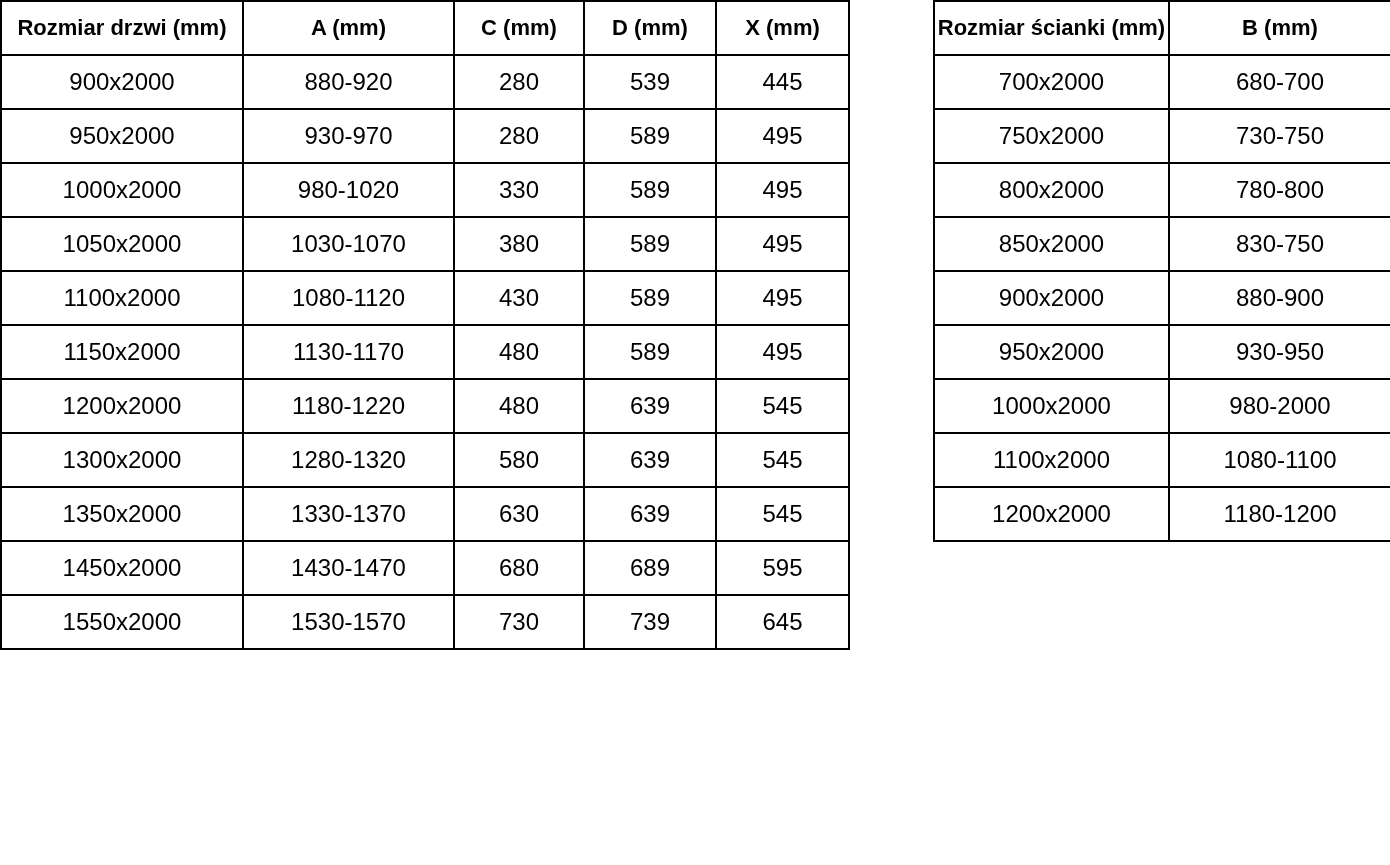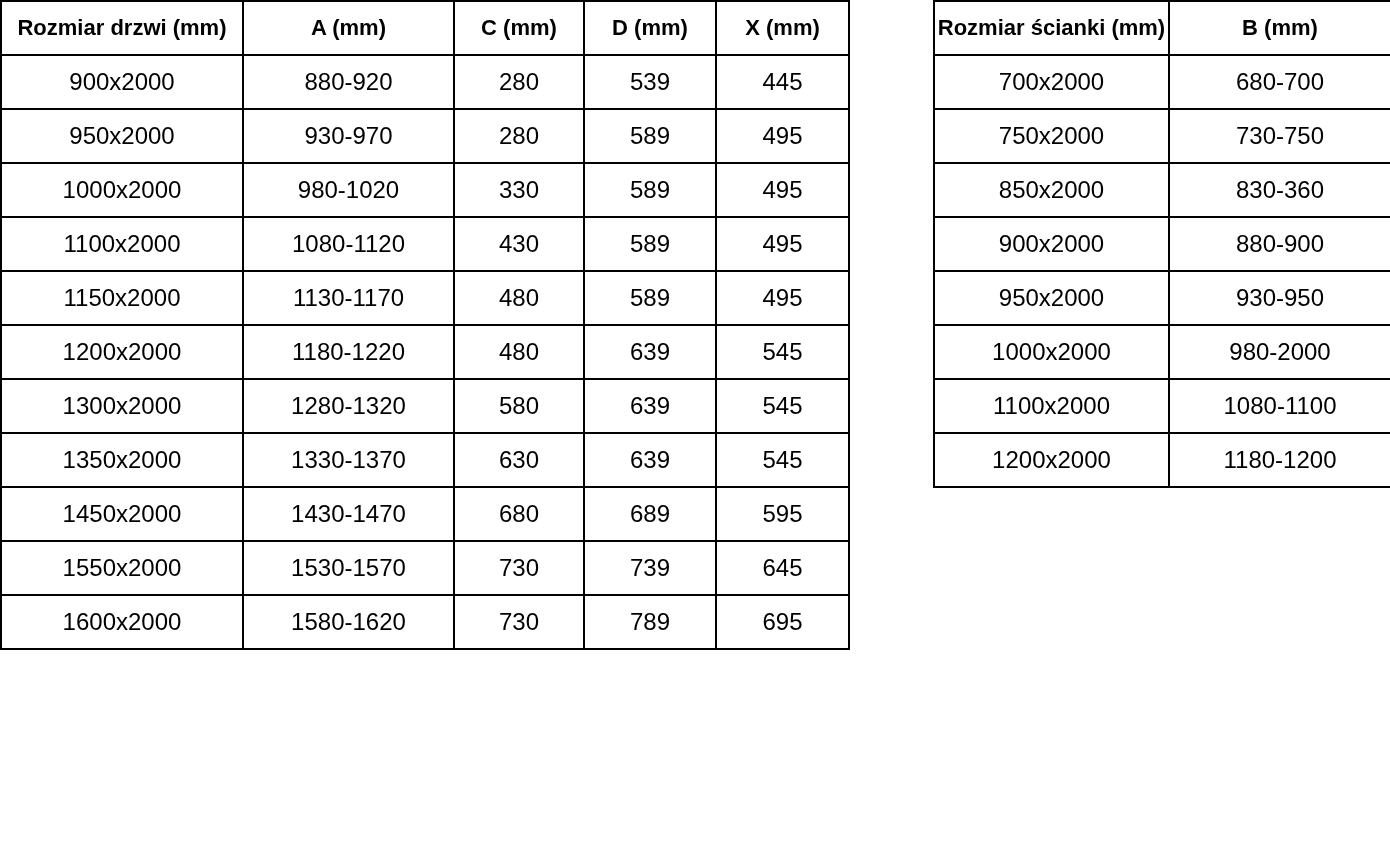--- a/index.html
+++ b/index.html
@@ -92,20 +92,27 @@
           <td>495</td>
         </tr>
         <tr>
           <td>1000x2000</td>
           <td>980-1020</td>
           <td>330</td>
           <td>589</td>
           <td>495</td>
         </tr>
         <tr>
+          <td>1050x2000</td>
+          <td>1030-1070</td>
+          <td>380</td>
+          <td>589</td>
+          <td>495</td>
+        </tr>
+        <tr>
           <td>1100x2000</td>
           <td>1080-1120</td>
           <td>430</td>
           <td>589</td>
           <td>495</td>
         </tr>
         <tr>
           <td>1150x2000</td>
           <td>1130-1170</td>
           <td>480</td>
@@ -139,27 +146,20 @@
           <td>680</td>
           <td>689</td>
           <td>595</td>
         </tr>
         <tr>
           <td>1550x2000</td>
           <td>1530-1570</td>
           <td>730</td>
           <td>739</td>
           <td>645</td>
-        </tr>
-        <tr>
-          <td>1600x2000</td>
-          <td>1580-1620</td>
-          <td>730</td>
-          <td>789</td>
-          <td>695</td>
         </tr>
       </tbody>
   </table>
 
   <table class="dim-table" id="wall-table">
     <colgroup>
       <col style="width:235px">
       <col style="width:222px">
     </colgroup>
     <thead>
@@ -171,22 +171,26 @@
     <tbody id="wall-tbody">
         <tr>
           <td>700x2000</td>
           <td>680-700</td>
         </tr>
         <tr>
           <td>750x2000</td>
           <td>730-750</td>
         </tr>
         <tr>
+          <td>800x2000</td>
+          <td>780-800</td>
+        </tr>
+        <tr>
           <td>850x2000</td>
-          <td>830-360</td>
+          <td>830-750</td>
         </tr>
         <tr>
           <td>900x2000</td>
           <td>880-900</td>
         </tr>
         <tr>
           <td>950x2000</td>
           <td>930-950</td>
         </tr>
         <tr>

